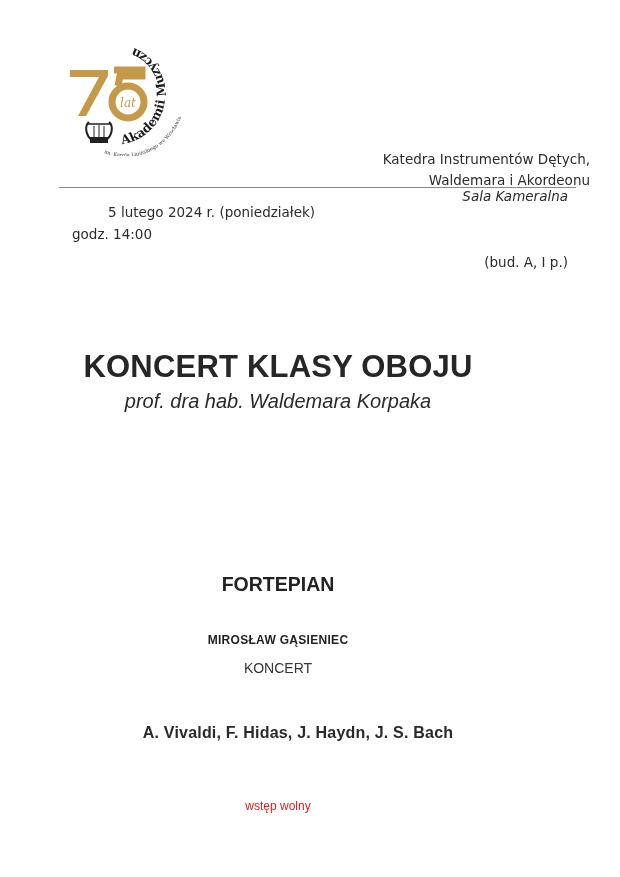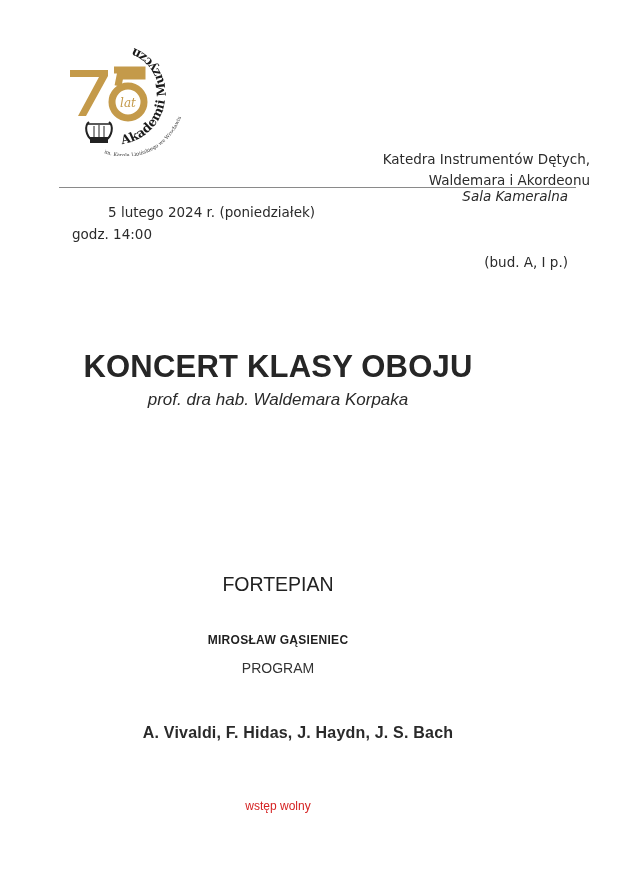--- a/index.html
+++ b/index.html
@@ -17,23 +17,23 @@
   #rule { left: 59px; top: 187px; width: 517px; height: 0; border-top: 1.3px solid #8a8a8a; }
 
   .meta { font-size: 13.5px; line-height: 22px; color: #2b2b2b; }
   #date { left: 80px; top: 201px; margin-left: 28px; }
   #time { left: 72px; top: 223px; }
   #venue { right: 52px; top: 185px; text-align: right; font-style: italic; }
   #venue2 { right: 52px; top: 223px; text-align: right; margin-top: 28px; }
 
   .center { left: 0; width: 556px; text-align: center; }
   #title { top: 349px; font-size: 31px; font-weight: bold; color: #262626; letter-spacing: 0.2px; }
-  #subtitle { top: 390px; font-size: 17px; font-style: italic; color: #2a2a2a; }
+  #subtitle { top: 390px; font-size: 20px; font-style: italic; color: #2a2a2a; }
 
-  #piano-label { top: 573px; font-size: 19.5px; color: #222; }
+  #piano-label { top: 573px; font-size: 19.5px; color: #222; font-weight: bold; }
   #pianist { top: 633px; font-size: 12px; font-weight: bold; color: #1f1f1f; letter-spacing: 0.3px; }
   #program-label { top: 660px; font-size: 14px; color: #333; }
   #composers { top: 724px; font-size: 16px; font-weight: bold; color: #2a2a2a; letter-spacing: 0.2px; padding-left: 20px; }
   #entry { top: 799px; font-size: 12px; color: #d52222; }
 </style>
 </head>
 <body>
 
 <div id="logo" class="abs">
   <svg width="120" height="120" viewBox="0 0 120 120">
@@ -75,16 +75,16 @@
 <div id="time" class="abs meta cal">godz. 14:00</div>
 <div id="venue" class="abs meta cal">Sala Kameralna</div>
 <div id="venue2" class="abs meta cal">(bud. A, I p.)</div>
 
 <div id="title" class="abs center sans">KONCERT KLASY OBOJU</div>
 <div id="subtitle" class="abs center sans">prof. dra hab. Waldemara Korpaka</div>
 
 <div id="piano-label" class="abs center sans">FORTEPIAN</div>
 <div id="pianist" class="abs center sans">MIROSŁAW GĄSIENIEC</div>
 
-<div id="program-label" class="abs center sans">PROGRAM</div>
+<div id="program-label" class="abs center sans">KONCERT</div>
 <div id="composers" class="abs center sans">A. Vivaldi, F. Hidas, J. Haydn, J. S. Bach</div>
 
 <div id="entry" class="abs center sans">wstęp wolny</div>
 
 </body></html>

